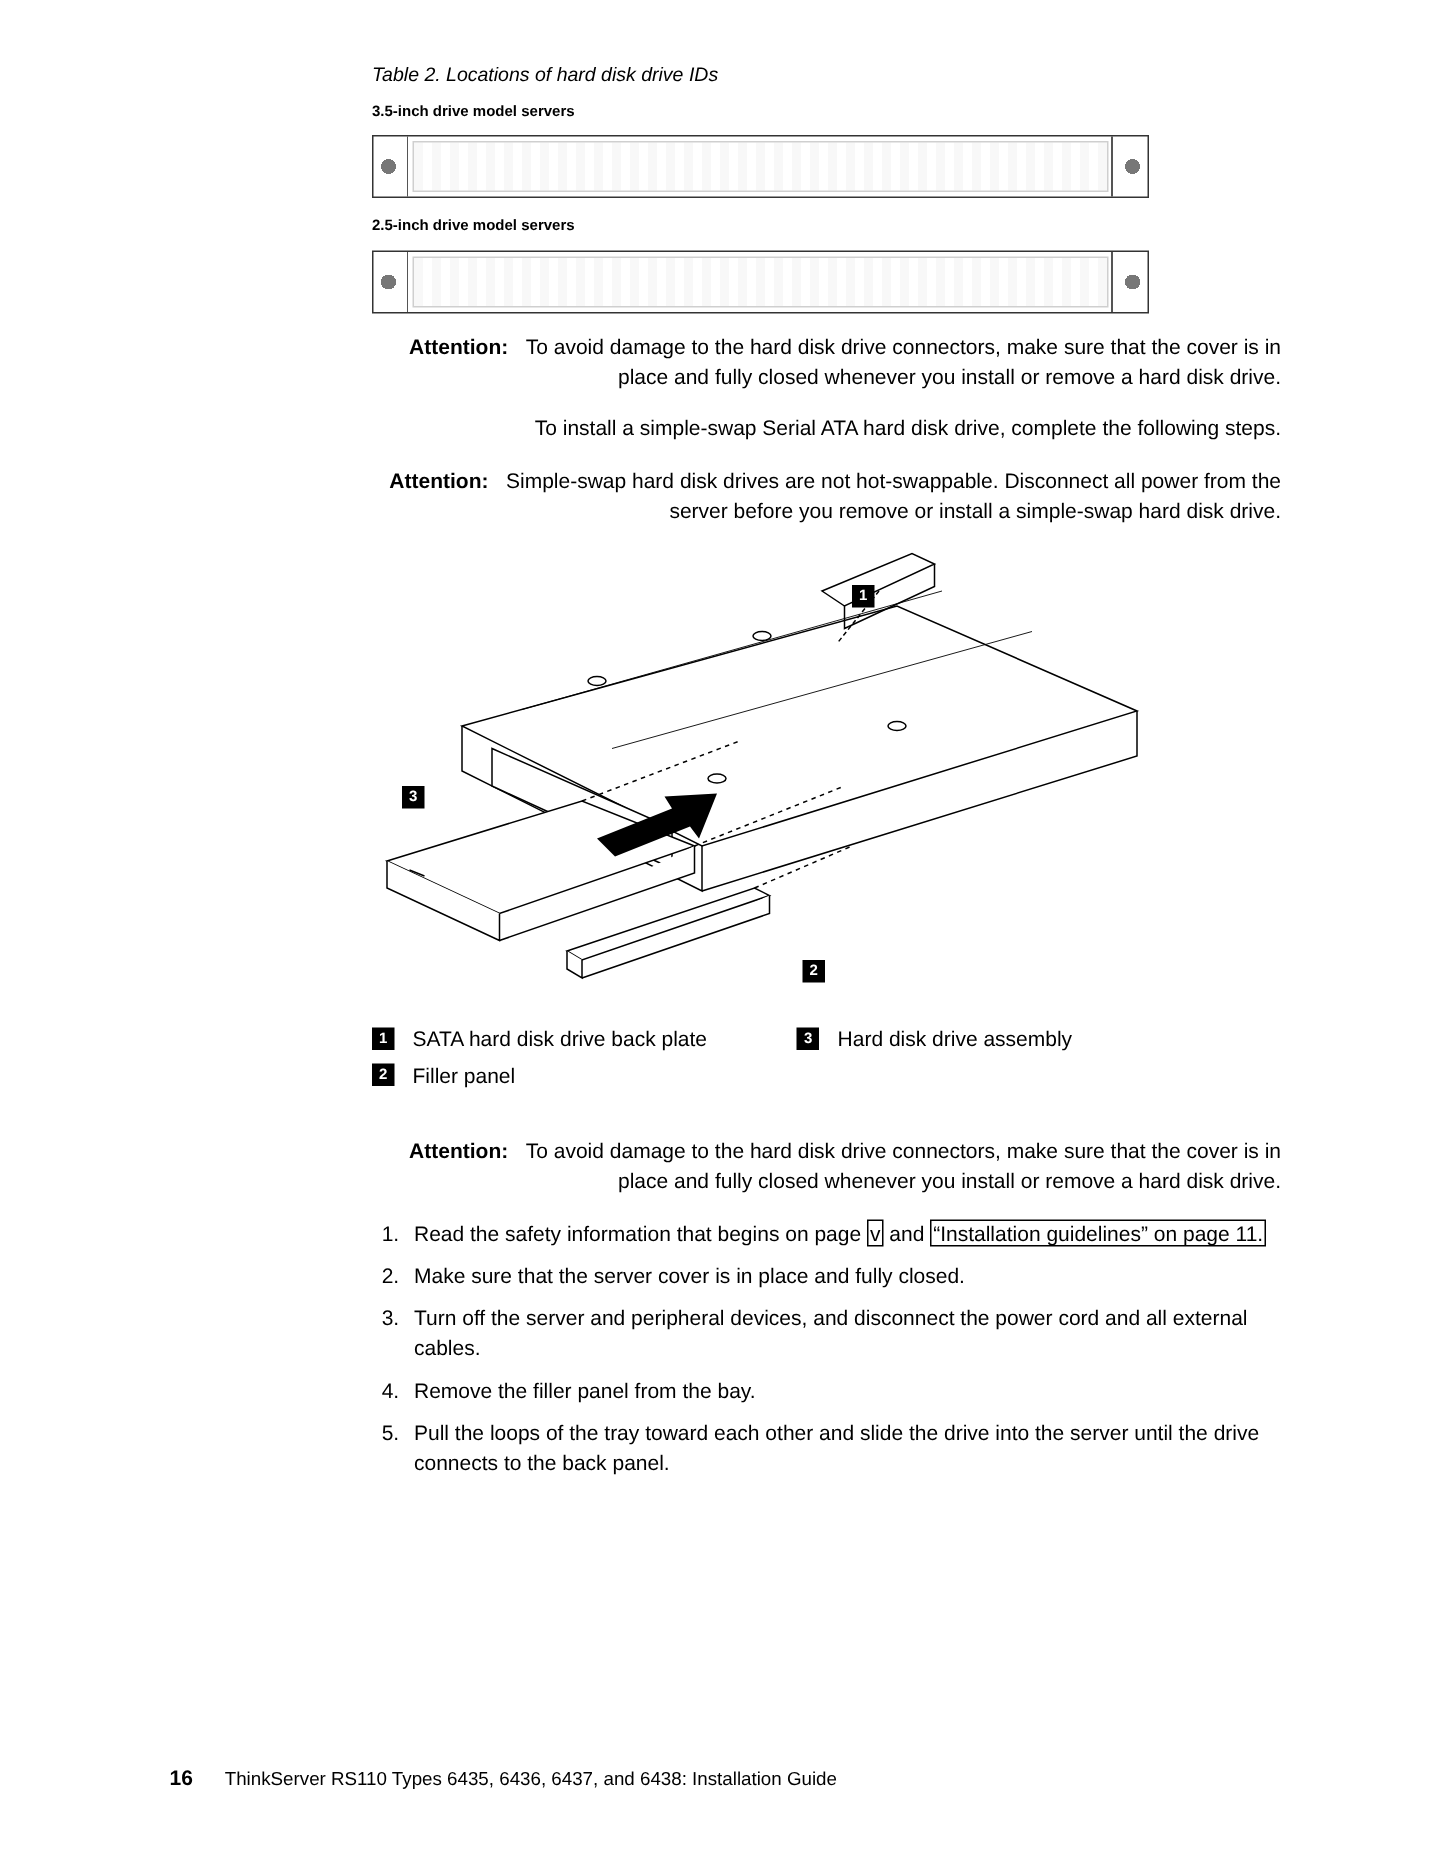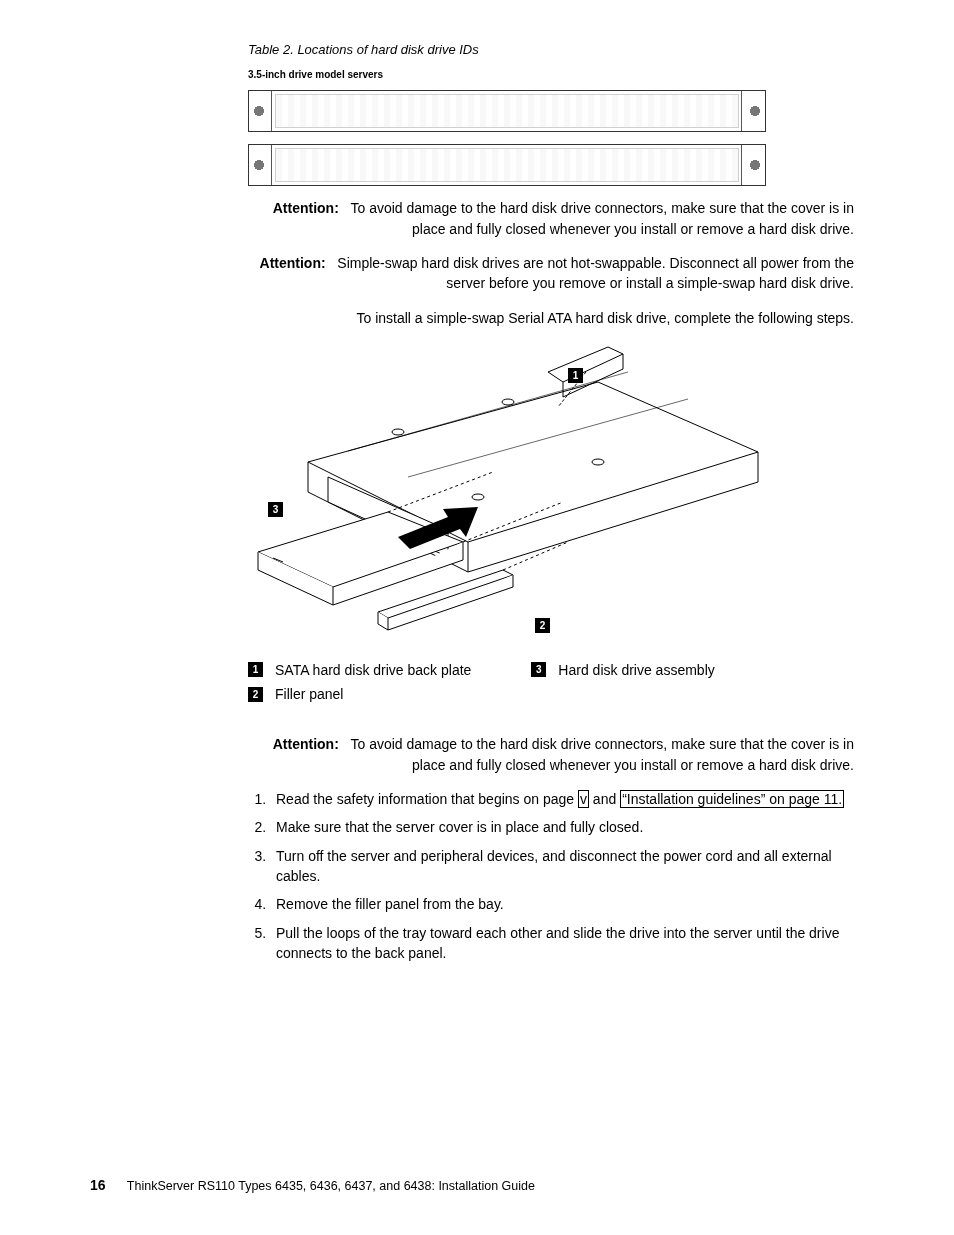--- a/index.html
+++ b/index.html
@@ -110,51 +110,53 @@
   .footer {
     position: absolute;
     left: 90px;
     bottom: 40px;
     font-size: 12.5px;
   }
   .footer .pgnum {
     font-weight: bold;
     font-size: 14px;
     margin-right: 18px;
+    margin-left: 23px;
   }
   .diag-num-abs {
     position: absolute;
     width: 15px; height: 15px;
     background: #000; color:#fff;
     font-size:10px; font-weight:bold;
     text-align:center; line-height:15px;
   }
 </style>
 </head>
 <body>
 
 <div class="page">
 
   <div class="table-caption">Table 2. Locations of hard disk drive IDs</div>
 
   <div class="subhead">3.5-inch drive model servers</div>
   <div class="diagram-placeholder"></div>
 
+  <div class="subhead">2.5-inch drive model servers</div>
   <div class="diagram-placeholder"></div>
 
   <div class="body-text attention">
     <span class="label">Attention:</span>&nbsp;&nbsp;&nbsp;<span>To avoid damage to the hard disk drive connectors, make sure that the cover is in place and fully closed whenever you install or remove a hard disk drive.</span>
   </div>
 
 
+  <div class="body-text">To install a simple-swap Serial ATA hard disk drive, complete the following steps.</div>
+
   <div class="body-text attention">
     <span class="label">Attention:</span>&nbsp;&nbsp;&nbsp;<span>Simple-swap hard disk drives are not hot-swappable. Disconnect all power from the server before you remove or install a simple-swap hard disk drive.</span>
   </div>
-
-  <div class="body-text">To install a simple-swap Serial ATA hard disk drive, complete the following steps.</div>
 
 
   <div class="bigdiagram">
     <svg viewBox="0 0 520 306" xmlns="http://www.w3.org/2000/svg">
 
       <g stroke="#000" stroke-width="1" fill="none">
         <path d="M60 120 L350 40 L510 110 L220 200 Z"></path>
         <path d="M60 120 L60 150 L220 230 L220 200"></path>
         <path d="M220 230 L510 140 L510 110"></path>
 

